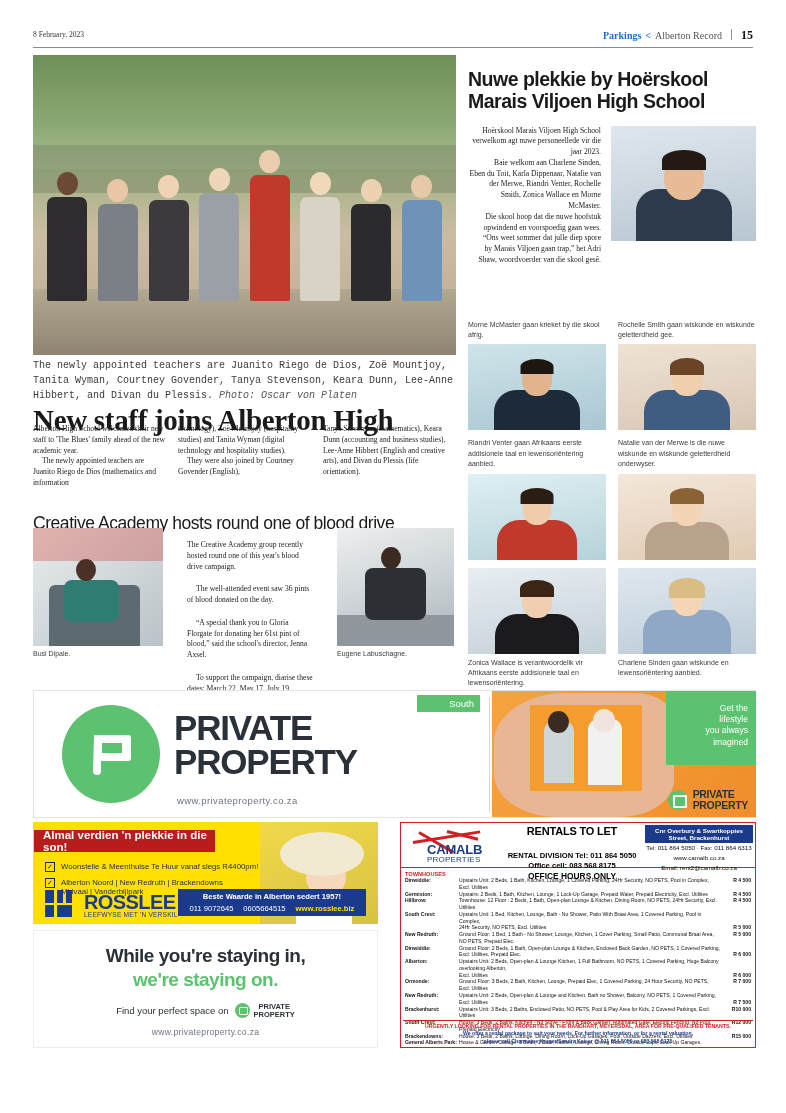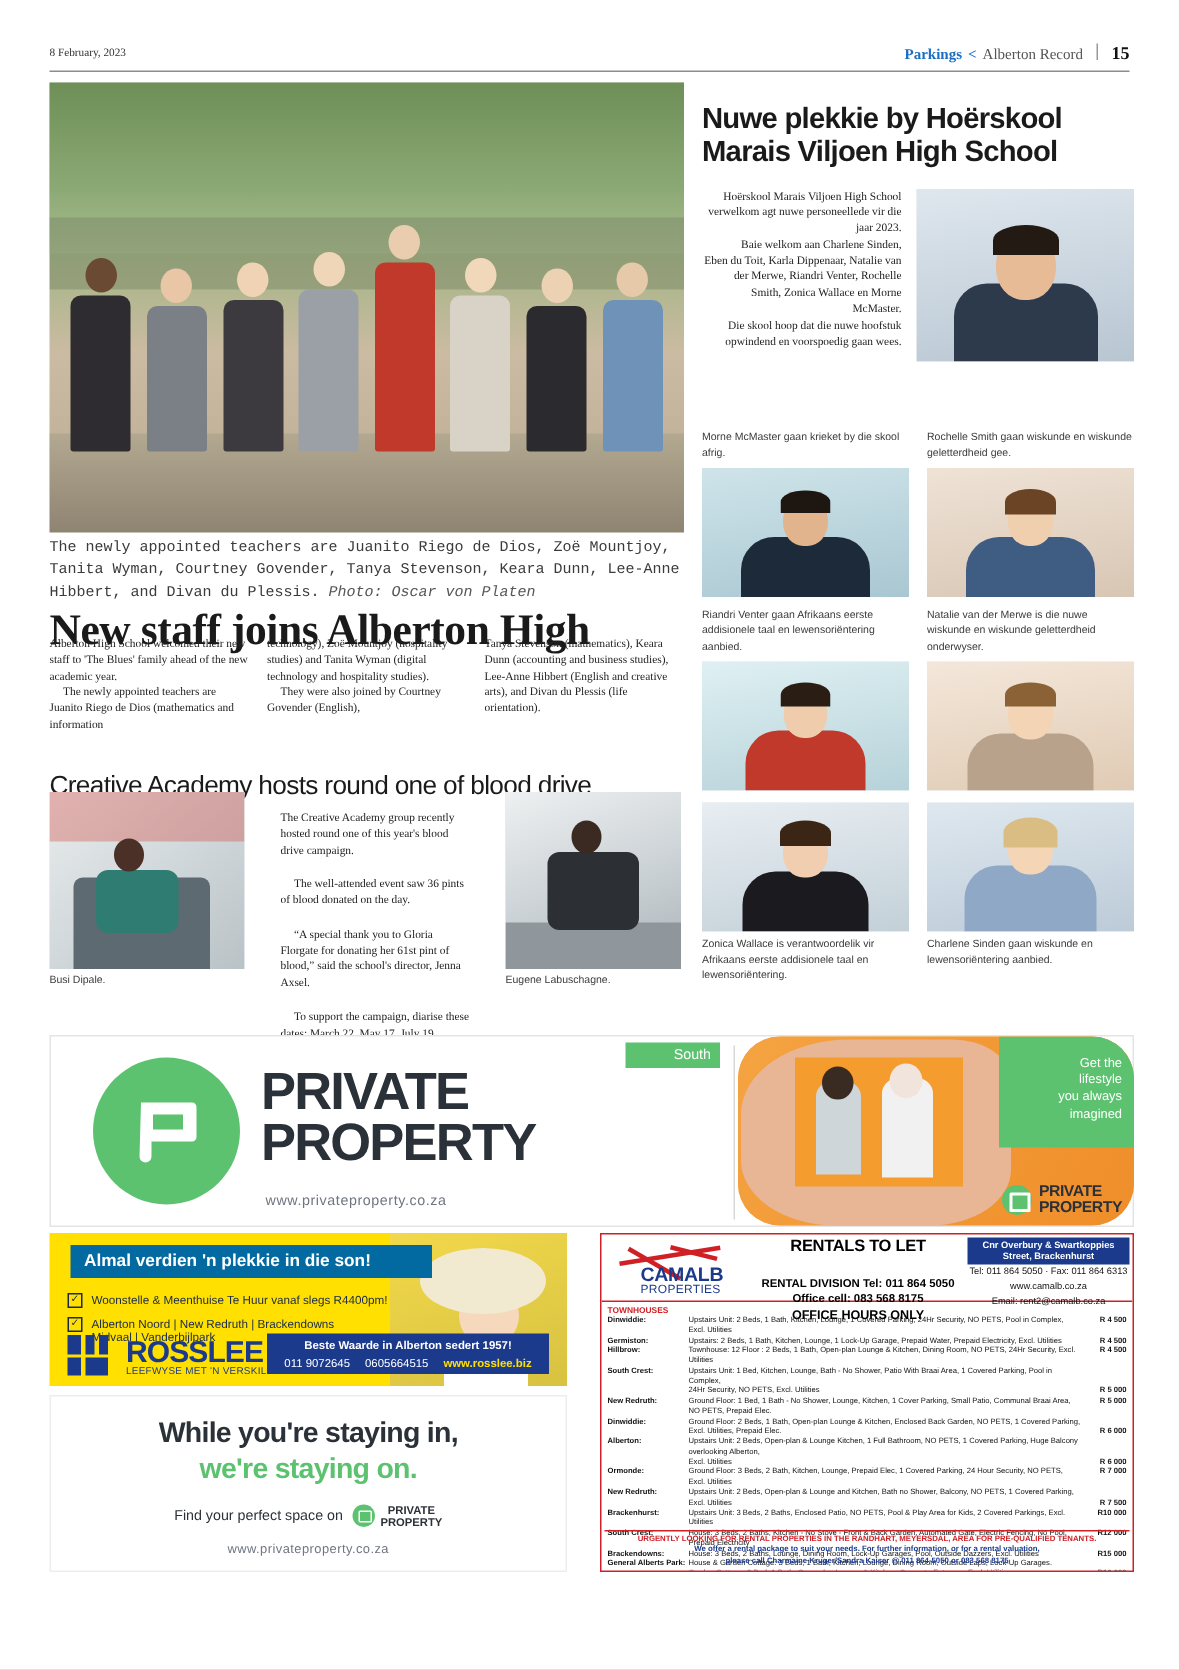--- a/index.html
+++ b/index.html
@@ -90,21 +90,21 @@
   .ppad{position:absolute;left:33px;top:690px;width:723px;height:128px;background:#fff;border:1px solid #e4e4e4;box-sizing:border-box;}
   .pp-left{position:absolute;left:0;top:0;width:455px;height:100%;}
   .pp-logo{position:absolute;left:28px;top:14px;width:98px;height:98px;border-radius:50%;background:#5cc270;}
   .pp-flag{position:absolute;left:22px;top:26px;width:54px;height:46px;}
   .pp-words{position:absolute;left:140px;top:20px;font-family:"Liberation Sans",sans-serif;font-weight:bold;
     font-size:35px;line-height:.97;color:#2b3138;letter-spacing:-1.2px;}
   .pp-url{position:absolute;left:143px;top:104px;font-family:"Liberation Sans",sans-serif;font-size:9.5px;color:#6f7680;letter-spacing:.4px;}
   .pp-south{position:absolute;left:383px;top:4px;width:63px;height:17px;background:#5cc270;color:#fff;
     font-family:"Liberation Sans",sans-serif;font-size:9.5px;display:flex;align-items:center;justify-content:flex-end;padding-right:6px;box-sizing:border-box;}
   .pp-sep{position:absolute;left:455px;top:6px;width:1px;height:116px;background:#d8d8d8;}
-  .pp-right{position:absolute;left:458px;top:0;width:264px;height:100%;overflow:hidden;background:#f2a03c;border-radius:28px;}
+  .pp-right{position:absolute;left:458px;top:0;width:264px;height:100%;overflow:hidden;background:#f2a03c;}
   .ppr-orange{position:absolute;inset:0;background:linear-gradient(120deg,#f5a341,#ef8e2a);}
   .ppr-hands{position:absolute;left:2px;top:2px;width:180px;height:124px;background:#e8b595;border-radius:40% 22% 30% 35%;}
   .ppr-inner{position:absolute;left:36px;top:12px;width:112px;height:86px;background:#f59c2e;overflow:hidden;}
   .ppr-m{position:absolute;left:14px;top:16px;width:30px;height:62px;background:#cfd6da;border-radius:10px 10px 0 0;}
   .ppr-mh{position:absolute;left:18px;top:6px;width:21px;height:22px;border-radius:50%;background:#3a2b22;}
   .ppr-w{position:absolute;left:58px;top:14px;width:34px;height:66px;background:#f1f1f1;border-radius:10px 10px 0 0;}
   .ppr-wh{position:absolute;left:63px;top:4px;width:22px;height:23px;border-radius:50%;background:#f0e4dc;}
   .ppr-green{position:absolute;right:0;top:0;width:90px;height:74px;background:#5cc270;}
   .ppr-green span{display:block;color:#fff;font-family:"Liberation Sans",sans-serif;font-size:8.6px;
     line-height:1.3;text-align:right;padding:12px 8px 0 4px;}
@@ -112,21 +112,21 @@
   .ppr-brand .circ{width:20px;height:20px;border-radius:50%;background:#5cc270;position:relative;}
   .ppr-brand .circ i{position:absolute;left:5px;top:5px;width:10px;height:9px;border:2px solid #fff;border-radius:1px;}
   .ppr-brand .txt{font-family:"Liberation Sans",sans-serif;font-weight:bold;font-size:10.5px;line-height:1;color:#2b3138;letter-spacing:-.3px;}
 
   
   .rosslee{position:absolute;left:33px;top:822px;width:345px;height:102px;background:#ffe000;overflow:hidden;}
   .rl-girl{position:absolute;right:0;top:0;width:118px;height:100%;background:linear-gradient(160deg,#f2d84a,#d7c241);}
   .rl-hat{position:absolute;right:14px;top:10px;width:84px;height:44px;border-radius:50%;background:#f2ead0;}
   .rl-face{position:absolute;right:32px;top:34px;width:40px;height:42px;border-radius:50%;background:#f6d9bd;}
   .rl-torso{position:absolute;right:26px;bottom:0;width:56px;height:30px;background:#fff;border-radius:14px 14px 0 0;}
-  .rl-bar{position:absolute;left:14px;top:8px;width:241px;height:22px;background:#0369a1;color:#fff;
+  .rl-bar{position:absolute;left:1px;top:8px;width:181px;height:22px;background:#b91c1c;color:#fff;
     font-family:"Liberation Sans",sans-serif;font-weight:bold;font-size:11.5px;display:flex;align-items:center;padding-left:9px;box-sizing:border-box;}
   .rl-li{position:absolute;left:12px;font-family:"Liberation Sans",sans-serif;font-size:7.8px;color:#1b2a4a;display:flex;gap:6px;}
   .rl-li .bx{display:inline-block;width:8px;height:8px;border:1px solid #1b2a4a;text-align:center;line-height:7px;font-size:7px;}
   .rl-logo{position:absolute;left:12px;bottom:6px;display:flex;align-items:flex-end;gap:5px;}
   .rl-mark{width:34px;height:28px;position:relative;}
   .rl-mark i{position:absolute;background:#1b3a8c;}
   .rl-name{font-family:"Liberation Sans",sans-serif;font-weight:bold;font-size:20px;color:#1b3a8c;line-height:.9;letter-spacing:-.6px;}
   .rl-sub{font-family:"Liberation Sans",sans-serif;font-size:6.6px;color:#1b3a8c;letter-spacing:.2px;}
   .rl-blue{position:absolute;left:145px;bottom:8px;width:188px;background:#1b3a8c;color:#fff;
     font-family:"Liberation Sans",sans-serif;padding:3px 6px;box-sizing:border-box;}
@@ -288,20 +288,21 @@
   </div>
 
   <div class="rcol">
     <h1 class="r-headline">Nuwe plekkie by Hoërskool Marais Viljoen High School</h1>
 
     <div class="r-flow">
       <div class="r-lead">
         <p>Hoërskool Marais Viljoen High School verwelkom agt nuwe personeellede vir die jaar 2023.</p>
         <p>Baie welkom aan Charlene Sinden, Eben du Toit, Karla Dippenaar, Natalie van der Merwe, Riandri Venter, Rochelle Smith, Zonica Wallace en Morne McMaster.</p>
         <p>Die skool hoop dat die nuwe hoofstuk opwindend en voorspoedig gaan wees.</p>
+        <p>“Ons weet sommer dat julle diep spore by Marais Viljoen gaan trap,” het Adri Shaw, woordvoerder van die skool gesê.</p>
       </div>
       <div class="r-portrait">
         <div class="pt-bg" style="background:linear-gradient(170deg,#dfe7ee,#b8c6d2)"></div>
         <div class="pt-body" style="width:96px;height:52px;background:#2d3a4b"></div>
         <div class="pt-head" style="width:40px;height:46px;top:28px;background:#e6bb95"></div>
         <div class="pt-hair" style="width:44px;height:20px;top:24px;background:#241a14"></div>
       </div>
     </div>
 
     <div class="grid2" style="margin-top:54px;">

